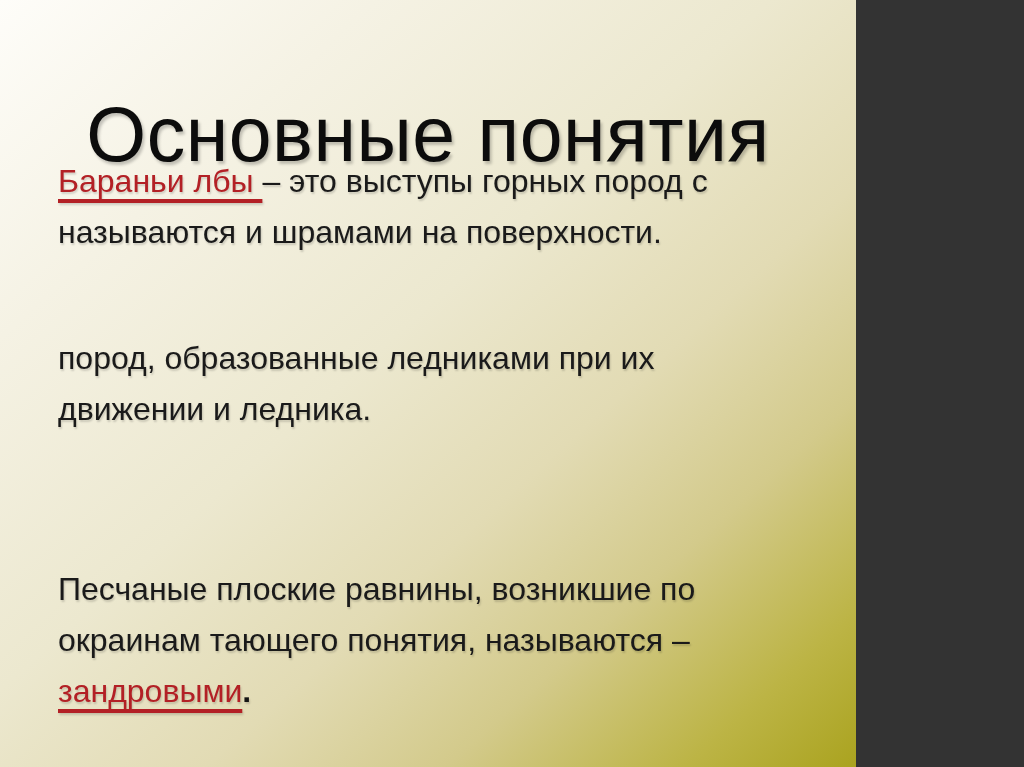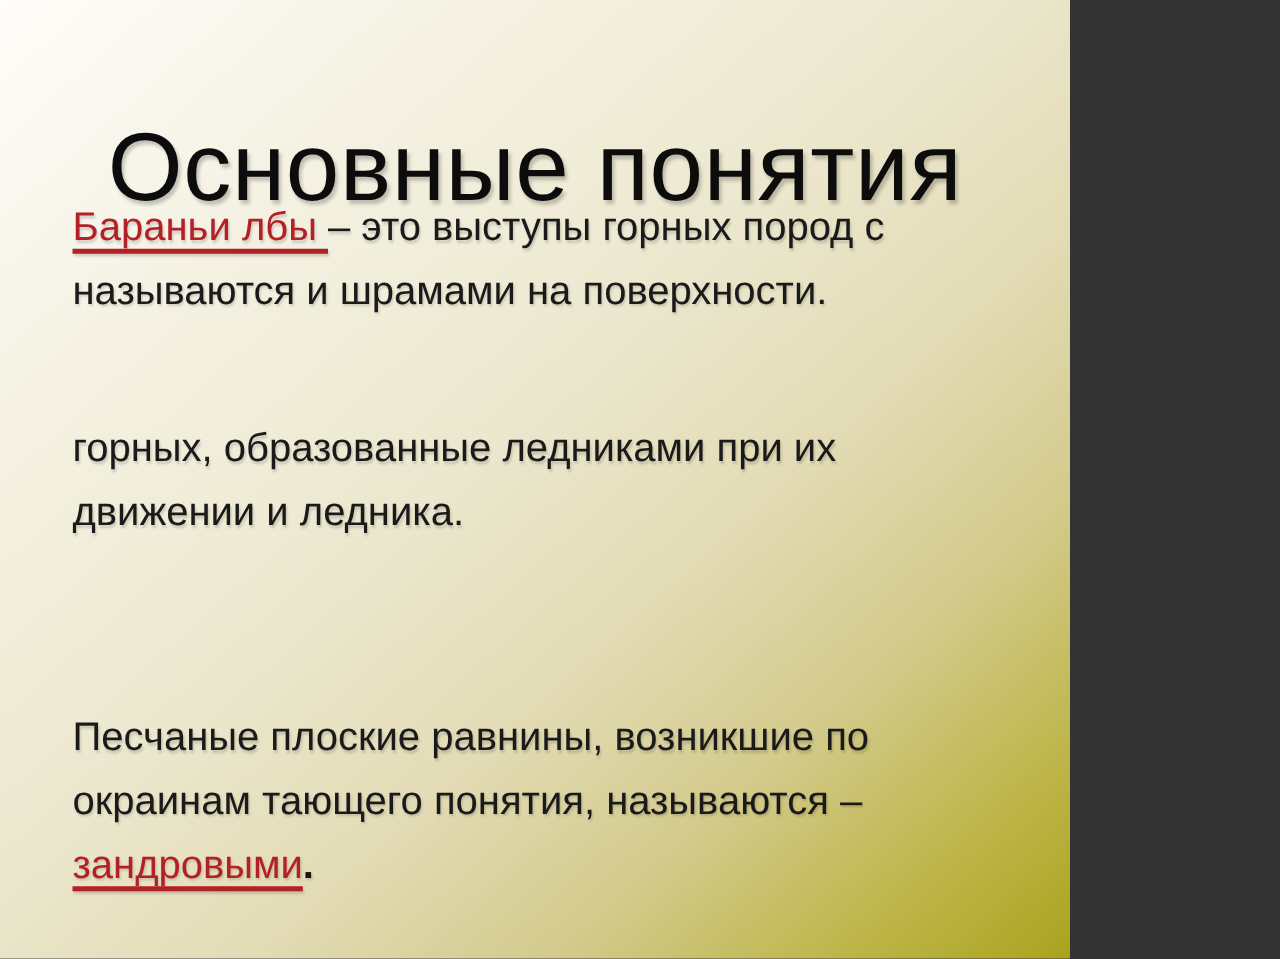--- a/index.html
+++ b/index.html
@@ -49,21 +49,21 @@
 <div class="slide">
 
   <h1 class="title">Основные понятия</h1>
 
   <div class="para" id="para-1">
     <div class="line"><span class="run term">Бараньи лбы </span><span class="run normal">– это выступы горных пород с</span></div>
     <div class="line"><span class="run normal">называются и шрамами на поверхности.</span></div>
   </div>
 
   <div class="para" id="para-2">
-    <div class="line"><span class="run normal">горных, образованные ледниками при их</span></div>
+    <div class="line"><span class="run normal">пород, образованные ледниками при их</span></div>
     <div class="line"><span class="run normal">движении и ледника.</span></div>
   </div>
 
   <div class="para" id="para-3">
     <div class="line"><span class="run normal">Песчаные плоские равнины, возникшие по</span></div>
     <div class="line"><span class="run normal">окраинам тающего понятия, называются –</span></div>
     <div class="line"><span class="run term">зандровыми</span><span class="run bold">.</span></div>
   </div>
 
 </div>

